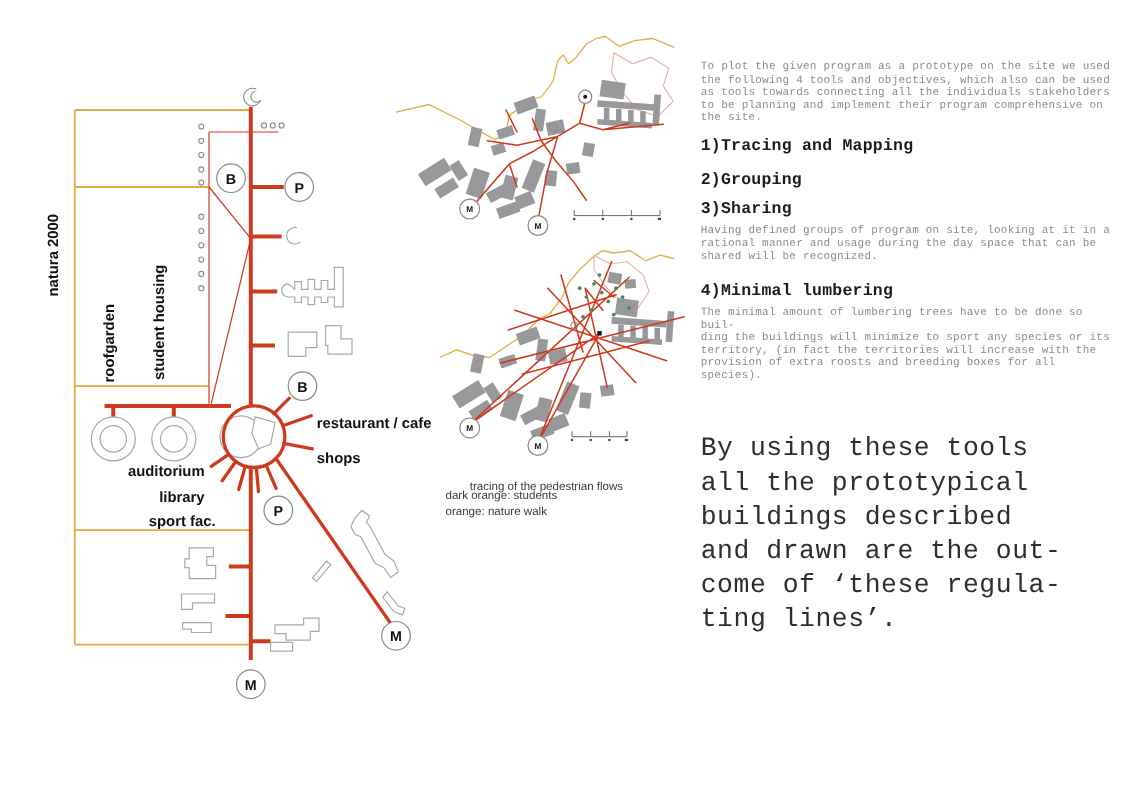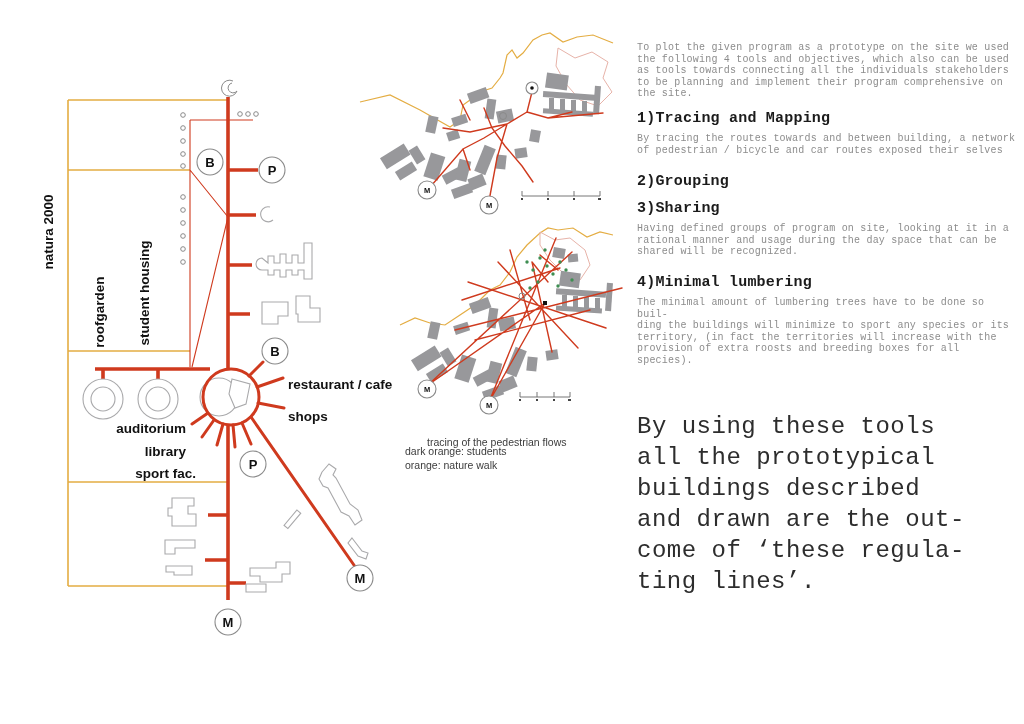--- a/index.html
+++ b/index.html
@@ -20,21 +20,21 @@
   .dot    {stroke:var(--ring-gray);stroke-width:1;fill:none;}
   .grn    {fill:var(--green);}
   .pnk    {stroke:var(--pink);stroke-width:1;fill:none;}
   .scl    {stroke:#666;stroke-width:0.9;fill:none;}
   .sclsq  {fill:#444;}
   .mtext  {font:bold 13px "Liberation Sans",sans-serif;fill:#111;text-anchor:middle;}
   .mtexts {font:bold 7.5px "Liberation Sans",sans-serif;fill:#111;text-anchor:middle;}
   .lbl    {font:bold 13.5px "Liberation Sans",sans-serif;fill:var(--label-text);}
 
   
-  .col{position:absolute;left:637px;top:42px;width:382px;
+  .col{position:absolute;left:637px;top:56px;width:382px;
        font-family:"Liberation Mono",monospace;}
   .intro,.bodytxt{font-size:10px;line-height:11.5px;letter-spacing:0.2px;
        color:var(--body-text);white-space:pre-line;}
   .hdg{font-size:15px;line-height:11.5px;font-weight:bold;letter-spacing:0.2px;
        color:var(--heading-text);}
   .mt-h1{margin-top:13px;} .mt-b{margin-top:9px;}
   .mt-h2{margin-top:20px;} .mt-h3{margin-top:15px;} .mt-h4{margin-top:19px;}
   .closing{margin-top:45px;font-size:24px;line-height:31px;letter-spacing:0.5px;
        color:var(--closing-text);white-space:pre-line;}
 
@@ -286,22 +286,20 @@
   </div>
 
   <div class="col">
     <div class="intro">To plot the given program as a prototype on the site we used
 the following 4 tools and objectives, which also can be used
 as tools towards connecting all the individuals stakeholders
 to be planning and implement their program comprehensive on
 the site.</div>
 
     <div class="hdg mt-h1">1)Tracing and Mapping</div>
-    <div class="bodytxt mt-b">By tracing the routes towards and between building, a network
-of pedestrian / bicycle and car routes exposed their selves</div>
 
     <div class="hdg mt-h2">2)Grouping</div>
 
     <div class="hdg mt-h3">3)Sharing</div>
     <div class="bodytxt mt-b">Having defined groups of program on site, looking at it in a
 rational manner and usage during the day space that can be
 shared will be recognized.</div>
 
     <div class="hdg mt-h4">4)Minimal lumbering</div>
     <div class="bodytxt mt-b">The minimal amount of lumbering trees have to be done so buil-

